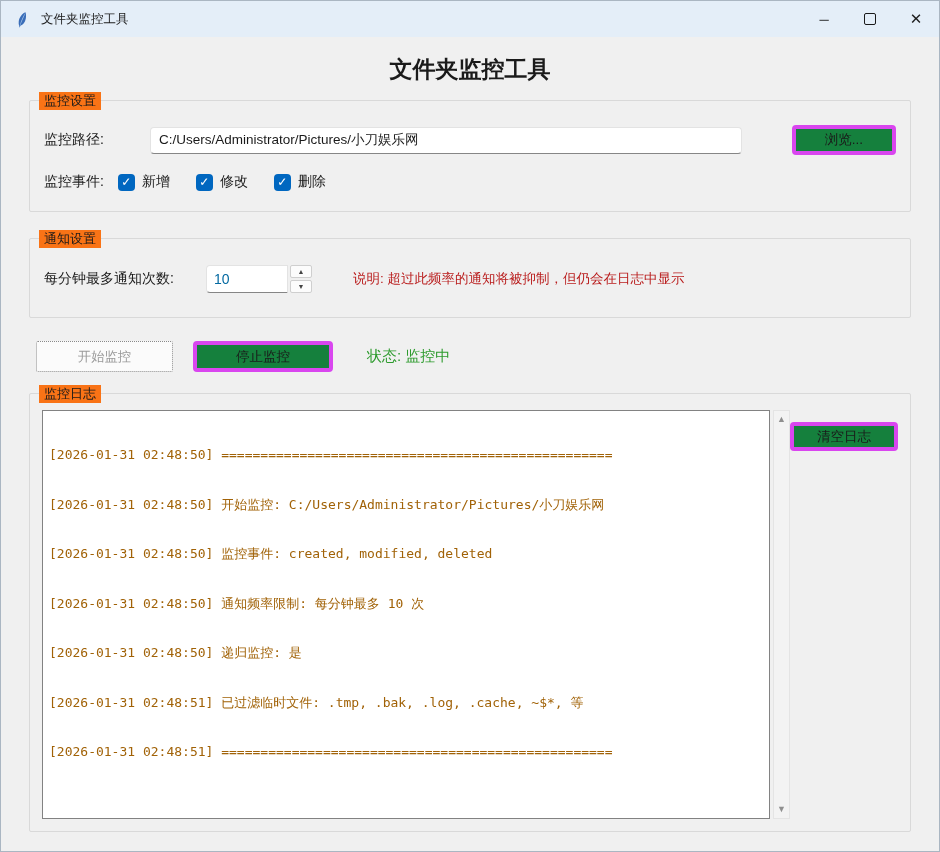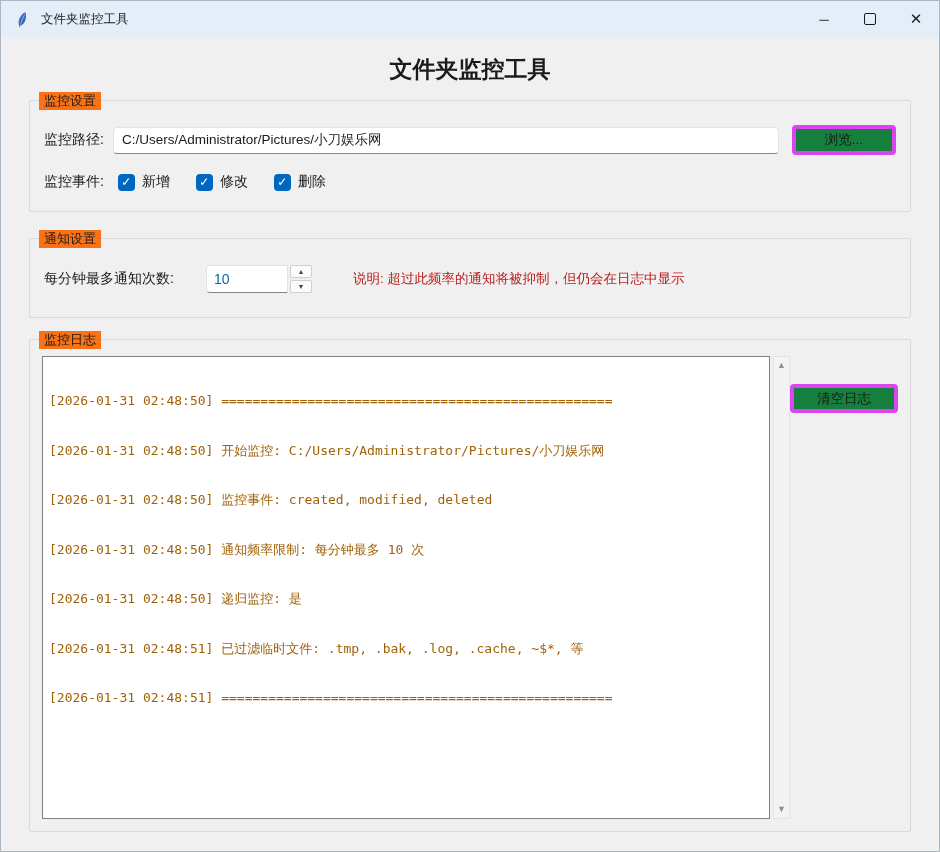--- a/index.html
+++ b/index.html
@@ -42,21 +42,21 @@
     margin:0 28px; border:1px solid #d9d9d9; border-radius:2px;
     position:relative; box-sizing:border-box;
   }
   .group-label {
     position:absolute; top:-9px; left:9px;
     background:#f97316; padding:0 5px; font-size:13px;
   }
 
   
   .row { display:flex; align-items:center; }
-  .row-path { padding:24px 14px 0 14px; }
+  .row-path { padding:24px 14px 0 14px;gap:37px; }
   .field-label { margin-right:9px; white-space:nowrap; }
   .path-input {
     flex:1; height:27px; box-sizing:border-box;
     background:#ffffff; color:#1a1a1a;
     border:1px solid #e3e3e3; border-bottom:1px solid #868686; border-radius:4px;
     padding:0 8px; font-size:13.5px;
     font-family:"Liberation Sans", sans-serif; outline:none;
   }
   .btn {
     background:#15803d; border:4px solid #d946ef; border-radius:4px;
@@ -122,21 +122,21 @@
     font-size:13px; line-height:16.5px; white-space:pre;
     color:#a16207;
   }
   .log-scrollbar {
     width:17px; margin-left:3px; box-sizing:border-box;
     background:#f3f3f3; border:1px solid #e4e4e4;
     display:flex; flex-direction:column; justify-content:space-between; align-items:center;
     padding:4px 0;
   }
   .scroll-arrow { font-size:9px; color:#8f8f8f; line-height:1; }
-  .clear-row { flex:none; display:flex; justify-content:flex-end; margin-top:28px; }
+  .clear-row { flex:none; display:flex; justify-content:flex-end; margin-top:12px; }
   .btn-clear { width:108px; height:29px; }
 </style>
 </head>
 <body>
 
 <div class="window">
 
   <div class="titlebar">
     <span class="titlebar-icon">
       <svg viewBox="0 0 24 24" width="17" height="17">
@@ -202,20 +202,25 @@
             </span>
           <span class="spin-btn">
               <span>▼</span>
             </span>
         </span>
       </span>
       <span class="rate-hint">说明: 超过此频率的通知将被抑制，但仍会在日志中显示</span>
     </div>
   </div>
 
+  <div class="controls-row">
+    <button class="btn-start" aria-disabled="true">开始监控</button>
+    <button class="btn btn-stop">停止监控</button>
+    <span class="status-text" style="color: rgb(46, 155, 46);">状态: 监控中</span>
+  </div>
 
   <div class="group group-log">
     <span class="group-label">监控日志</span>
 
     <div class="log-wrap">
       <div class="log-area">
         <div>[2026-01-31 02:48:50] ==================================================</div>
         <div>[2026-01-31 02:48:50] 开始监控: C:/Users/Administrator/Pictures/小刀娱乐网</div>
         <div>[2026-01-31 02:48:50] 监控事件: created, modified, deleted</div>
         <div>[2026-01-31 02:48:50] 通知频率限制: 每分钟最多 10 次</div>

